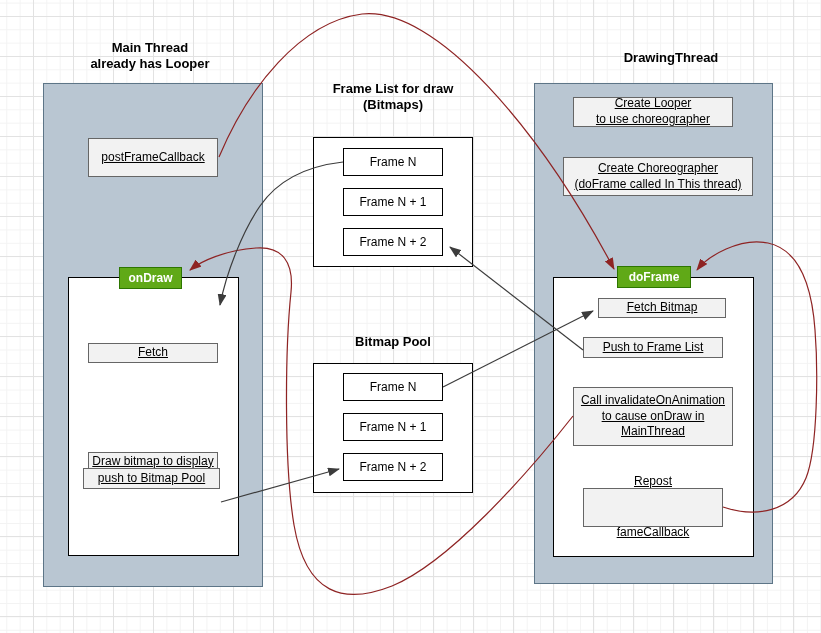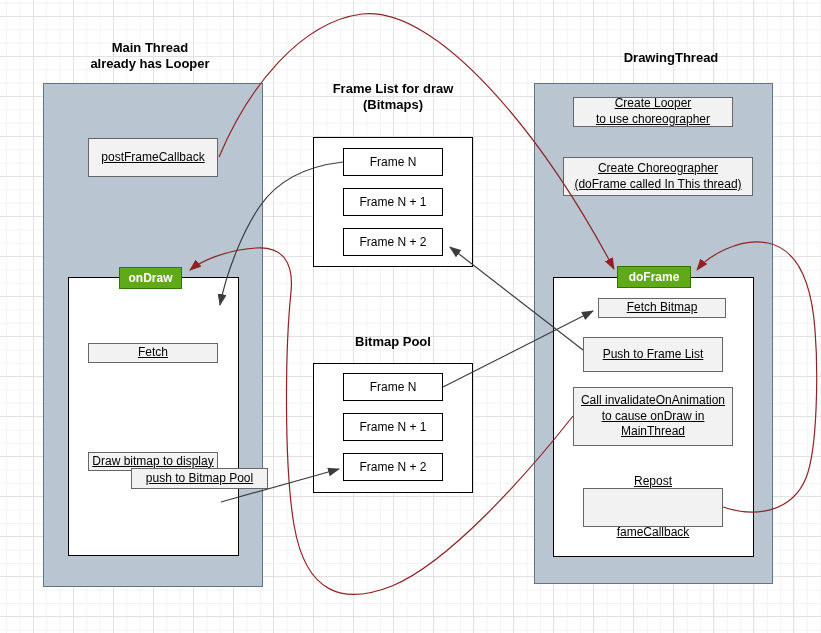--- a/index.html
+++ b/index.html
@@ -67,21 +67,21 @@
     <div class="abs inner-container" style="left:68px;top:277px;width:171px;height:279px;"></div>
     <div class="abs green-box" style="left:119px;top:267px;width:63px;height:22px;">
       <span>onDraw</span>
     </div>
     <div class="abs gray-box" style="left:88px;top:307px;width:130px;height:20px;margin-top:36px;">
       <span>Fetch</span>
     </div>
     <div class="abs gray-box" style="left:88px;top:452px;width:130px;height:19px;">
       <span>Draw bitmap to display</span>
     </div>
-    <div class="abs gray-box" style="left:83px;top:468px;width:137px;height:21px;margin-left:48px;">
+    <div class="abs gray-box" style="left:83px;top:468px;width:137px;height:21px;">
       <span>push to Bitmap Pool</span>
     </div>
   </div>
 
   
   <div class="group">
     <div class="abs title" style="left:313px;top:81px;width:160px;">
       <span style="display:block;">Frame List for draw</span>
       <span style="display:block;">(Bitmaps)</span>
     </div>
@@ -124,21 +124,21 @@
       <span style="display:block;">Create Choreographer</span>
       <span style="display:block;">(doFrame called In This thread)</span>
     </div>
     <div class="abs inner-container" style="left:553px;top:277px;width:201px;height:280px;"></div>
     <div class="abs green-box" style="left:617px;top:266px;width:74px;height:22px;">
       <span>doFrame</span>
     </div>
     <div class="abs gray-box" style="left:598px;top:298px;width:128px;height:20px;">
       <span>Fetch Bitmap</span>
     </div>
-    <div class="abs gray-box" style="left:583px;top:337px;width:140px;height:35px;">
+    <div class="abs gray-box" style="left:583px;top:337px;width:140px;height:21px;">
       <span>Push to Frame List</span>
     </div>
     <div class="abs gray-box" style="left:573px;top:387px;width:160px;height:59px;">
       <span style="display:block;">Call invalidateOnAnimation</span>
       <span style="display:block;">to cause onDraw in</span>
       <span style="display:block;">MainThread</span>
     </div>
     <div class="abs gray-box" style="left:583px;top:488px;width:140px;height:39px;gap:35px;">
       <span style="display:block;">Repost</span>
       <span style="display:block;">fameCallback</span>

